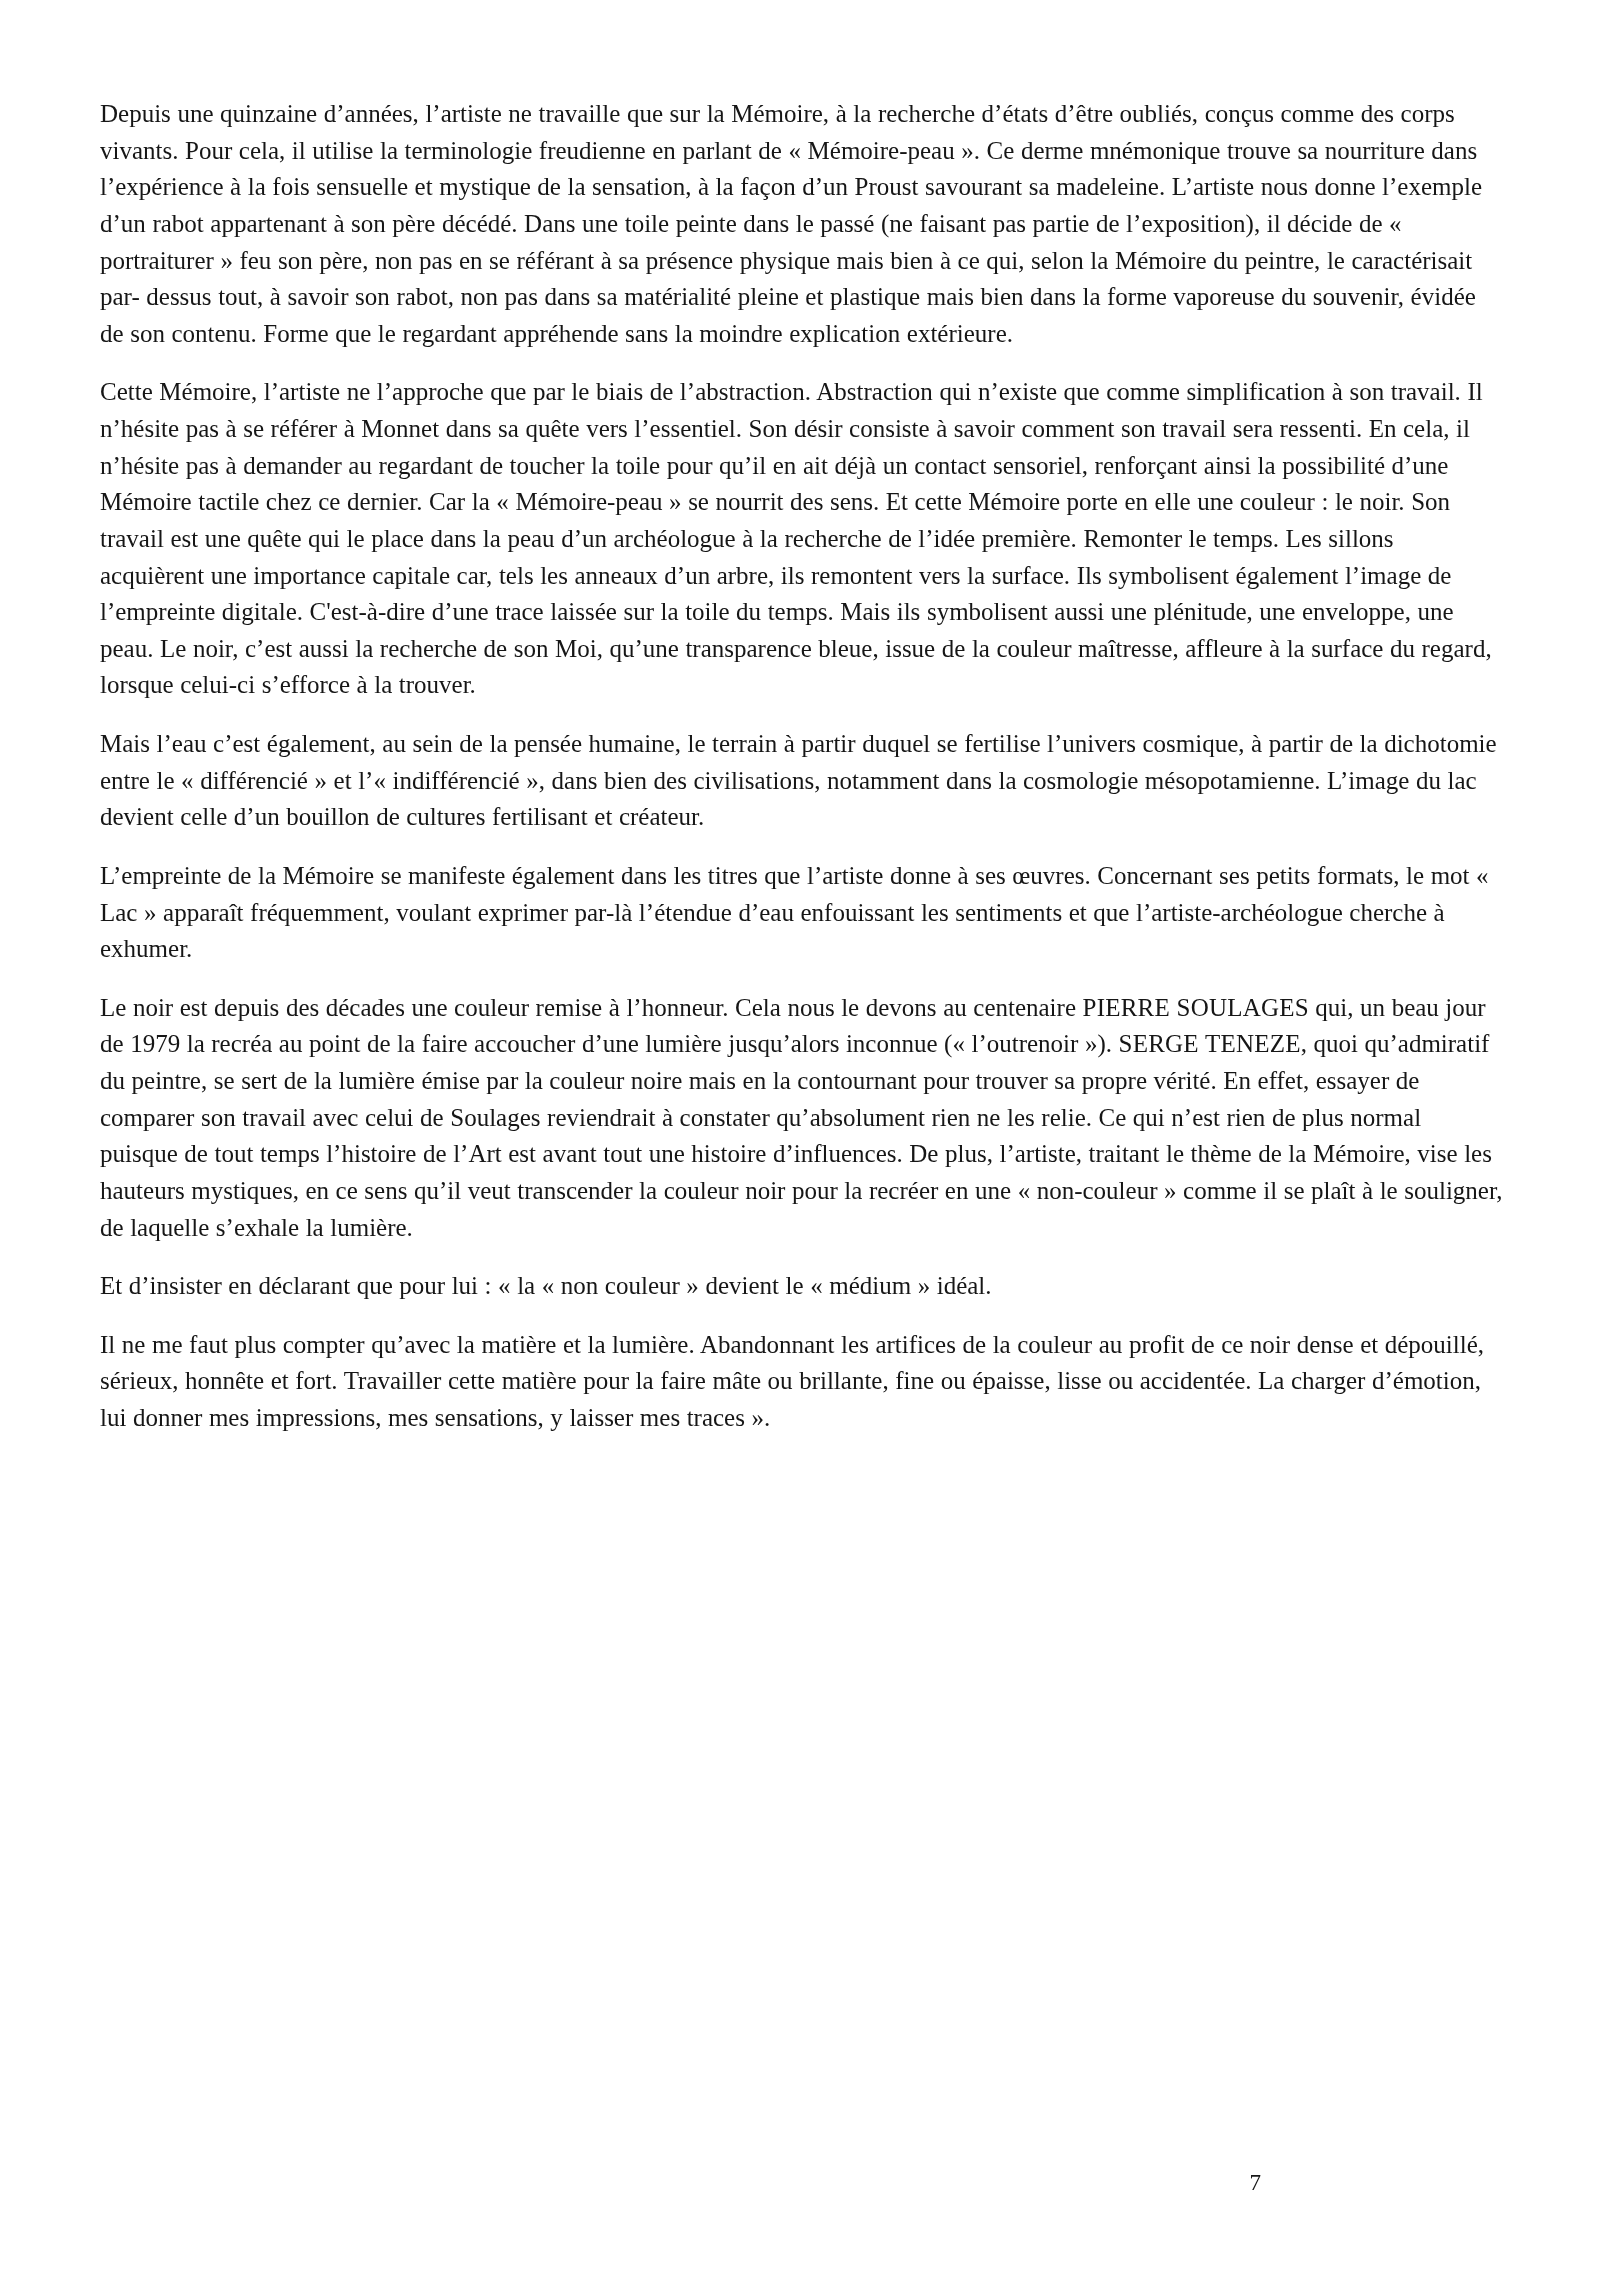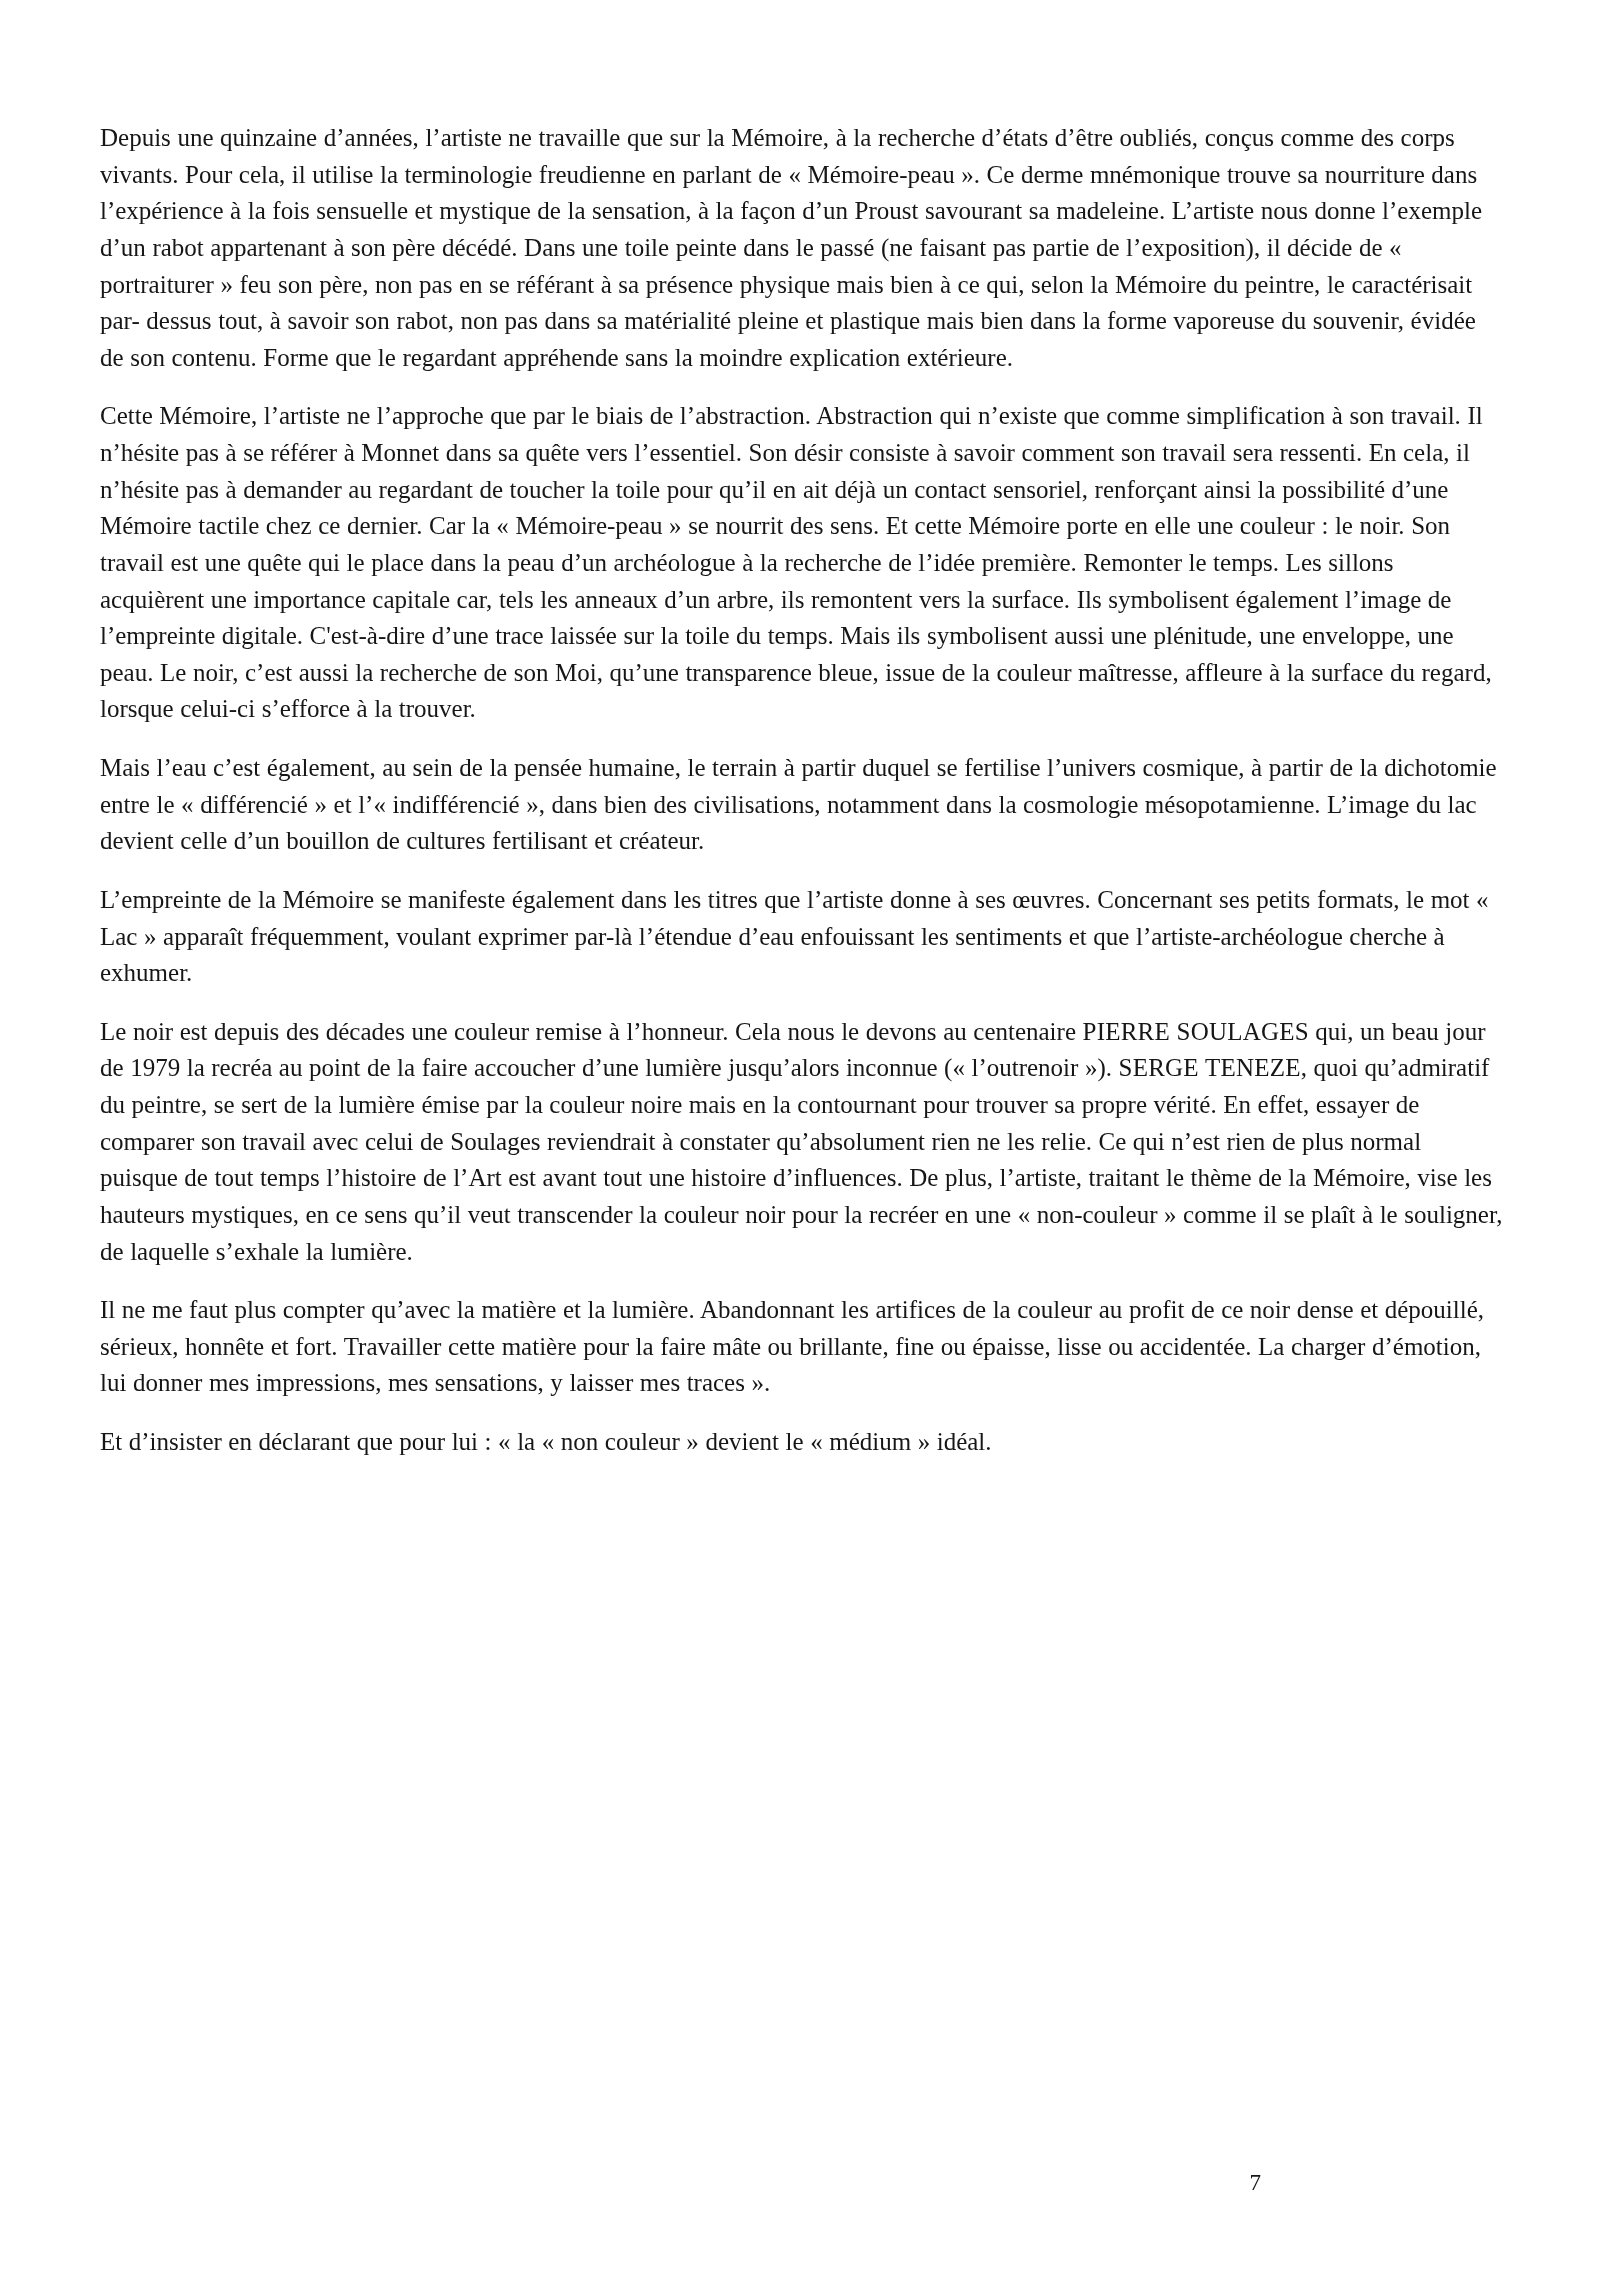--- a/index.html
+++ b/index.html
@@ -11,21 +11,21 @@
     width: 1623px;
     min-height: 2295px;
     font-family: "Liberation Serif", "DejaVu Serif", serif;
     color: #1a1a1a;
   }
   .page {
     position: relative;
     width: 1386px;
     min-height: 2295px;
     box-sizing: border-box;
-    padding: 120px 125px 51px 100px;
+    padding: 96px 125px 51px 100px;
     background: #ffffff;
   }
   .doc-body {
     width: 1403px;
   }
   p.para {
     margin: 0 0 22px 0;
     font-size: 25px;
     line-height: 1.465;
     text-align: left;
@@ -60,22 +60,22 @@
     <p class="para">Depuis une quinzaine d’années, l’artiste ne travaille que sur la Mémoire, à la recherche d’états d’être oubliés, conçus comme des corps vivants. Pour cela, il utilise la terminologie freudienne en parlant de « Mémoire-peau ». Ce derme mnémonique trouve sa nourriture dans l’expérience à la fois sensuelle et mystique de la sensation, à la façon d’un Proust savourant sa madeleine. L’artiste nous donne l’exemple d’un rabot appartenant à son père décédé. Dans une toile peinte dans le passé (ne faisant pas partie de l’exposition), il décide de « portraiturer » feu son père, non pas en se référant à sa présence physique mais bien à ce qui, selon la Mémoire du peintre, le caractérisait par- dessus tout, à savoir son rabot, non pas dans sa matérialité pleine et plastique mais bien dans la forme vaporeuse du souvenir, évidée de son contenu. Forme que le regardant appréhende sans la moindre explication extérieure.</p>
 
     <p class="para">Cette Mémoire, l’artiste ne l’approche que par le biais de l’abstraction. Abstraction qui n’existe que comme simplification à son travail. Il n’hésite pas à se référer à Monnet dans sa quête vers l’essentiel. Son désir consiste à savoir comment son travail sera ressenti. En cela, il n’hésite pas à demander au regardant de toucher la toile pour qu’il en ait déjà un contact sensoriel, renforçant ainsi la possibilité d’une Mémoire tactile chez ce dernier. Car la « Mémoire-peau » se nourrit des sens. Et cette Mémoire porte en elle une couleur : le noir. Son travail est une quête qui le place dans la peau d’un archéologue à la recherche de l’idée première. Remonter le temps. Les sillons acquièrent une importance capitale car, tels les anneaux d’un arbre, ils remontent vers la surface. Ils symbolisent également l’image de l’empreinte digitale. C'est-à-dire d’une trace laissée sur la toile du temps. Mais ils symbolisent aussi une plénitude, une enveloppe, une peau. Le noir, c’est aussi la recherche de son Moi, qu’une transparence bleue, issue de la couleur maîtresse, affleure à la surface du regard, lorsque celui-ci s’efforce à la trouver.</p>
 
     <p class="para">Mais l’eau c’est également, au sein de la pensée humaine, le terrain à partir duquel se fertilise l’univers cosmique, à partir de la dichotomie entre le « différencié » et l’« indifférencié », dans bien des civilisations, notamment dans la cosmologie mésopotamienne. L’image du lac devient celle d’un bouillon de cultures fertilisant et créateur.</p>
 
     <p class="para">L’empreinte de la Mémoire se manifeste également dans les titres que l’artiste donne à ses œuvres. Concernant ses petits formats, le mot « Lac » apparaît fréquemment, voulant exprimer par-là l’étendue d’eau enfouissant les sentiments et que l’artiste-archéologue cherche à exhumer.</p>
 
     <p class="para"><span>Le noir est depuis des décades une couleur remise à l’honneur. Cela nous le devons au centenaire </span><span class="emph-name">PIERRE SOULAGES</span><span> qui, un beau jour de 1979 la recréa au point de la faire accoucher d’une lumière jusqu’alors inconnue (« l’outrenoir »). </span><span class="emph-name">SERGE TENEZE</span><span>, quoi qu’admiratif du peintre, se sert de la lumière émise par la couleur noire mais en la contournant pour trouver sa propre vérité. En effet, essayer de comparer son travail avec celui de Soulages reviendrait à constater qu’absolument rien ne les relie. Ce qui n’est rien de plus normal puisque de tout temps l’histoire de l’Art est avant tout une histoire d’influences. De plus, l’artiste, traitant le thème de la Mémoire, vise les hauteurs mystiques, en ce sens qu’il veut transcender la couleur noir pour la recréer en une « non-couleur » comme il se plaît à le souligner, de laquelle s’exhale la lumière.</span></p>
 
+    <p class="para">Et d’insister en déclarant que pour lui : « la « non couleur » devient le « médium » idéal.</p>
+
     <p class="para">Il ne me faut plus compter qu’avec la matière et la lumière. Abandonnant les artifices de la couleur au profit de ce noir dense et dépouillé, sérieux, honnête et fort. Travailler cette matière pour la faire mâte ou brillante, fine ou épaisse, lisse ou accidentée. La charger d’émotion, lui donner mes impressions, mes sensations, y laisser mes traces ».</p>
-
-    <p class="para">Et d’insister en déclarant que pour lui : « la « non couleur » devient le « médium » idéal.</p>
 
   </div>
 
   <div class="page-number">7</div>
 
 </div>
 
 
 </body></html>

